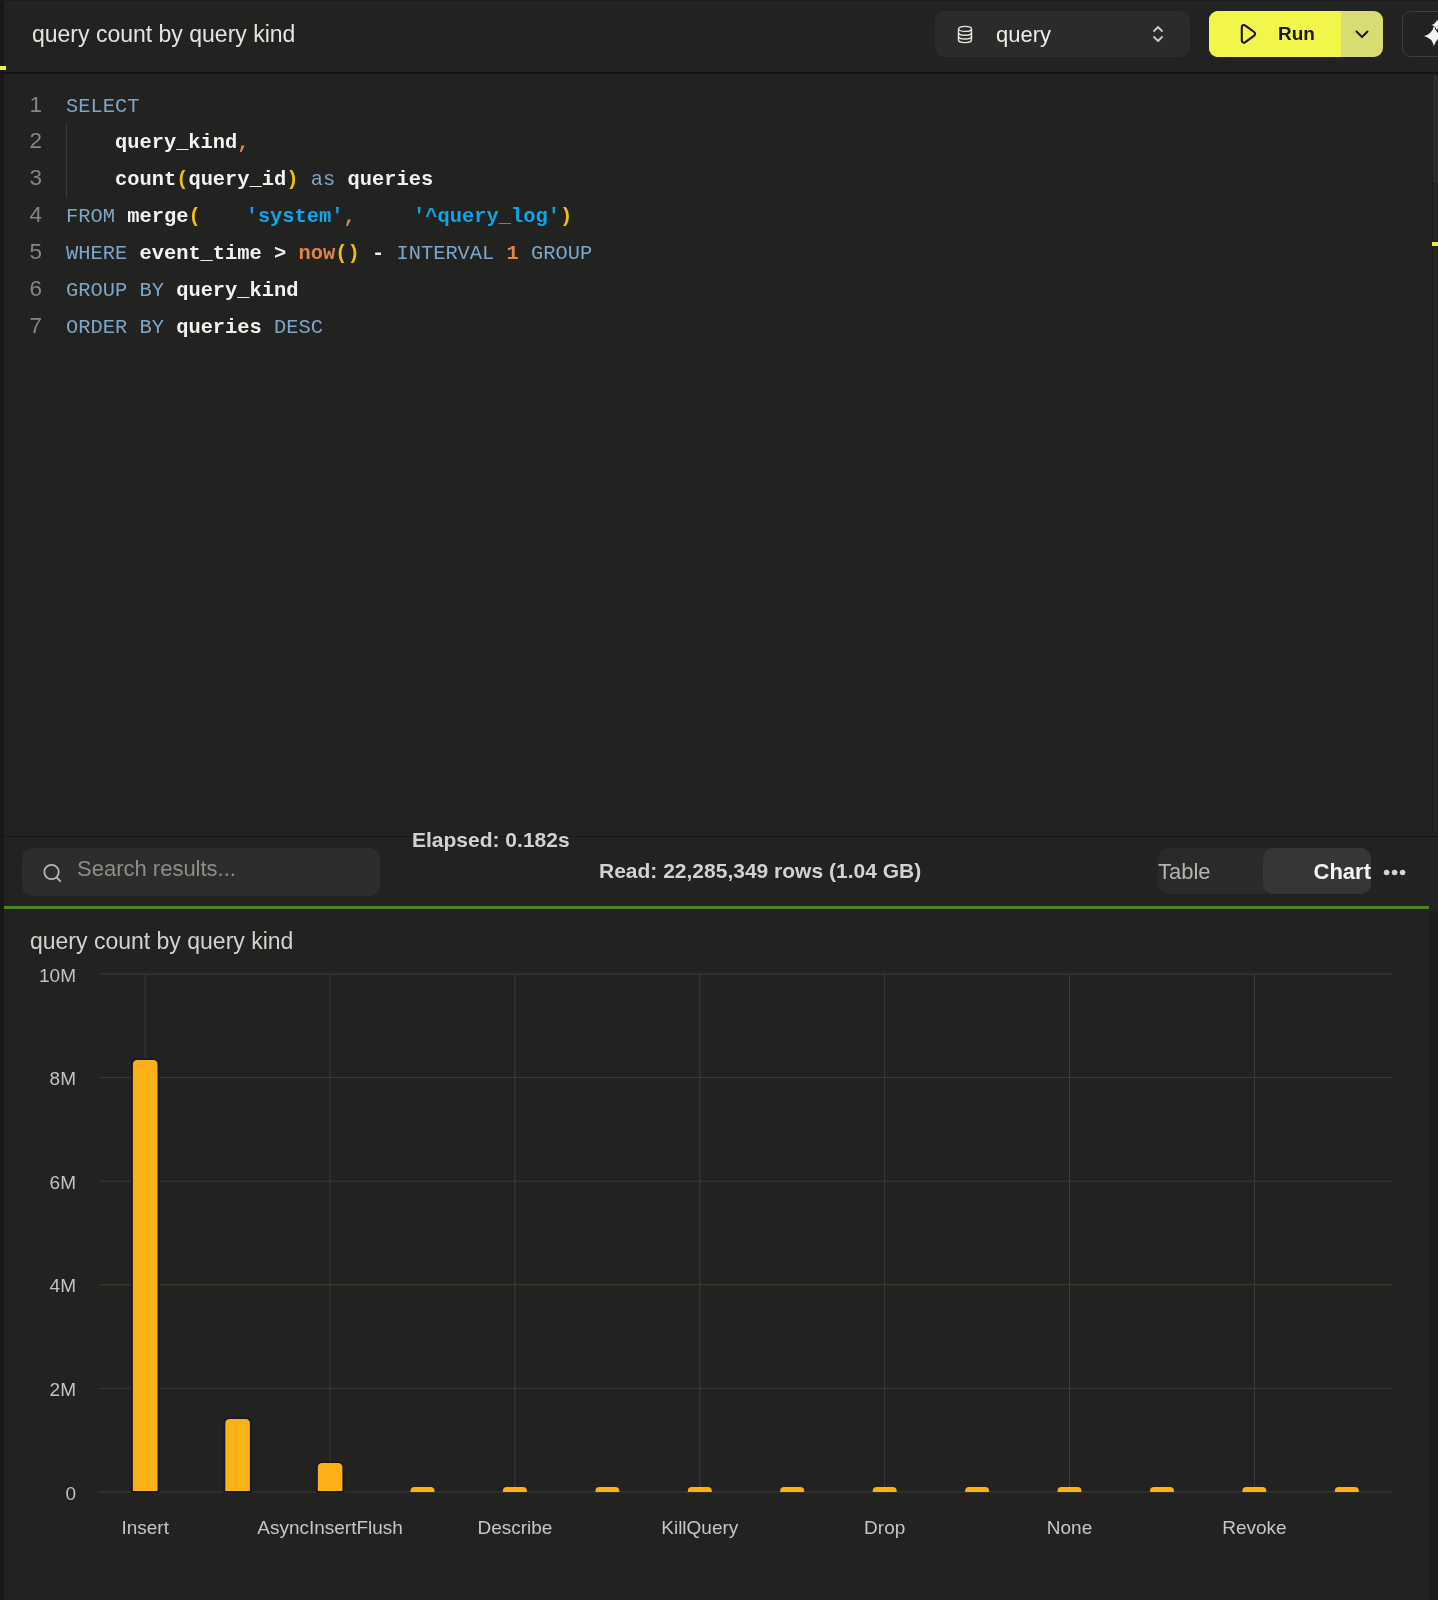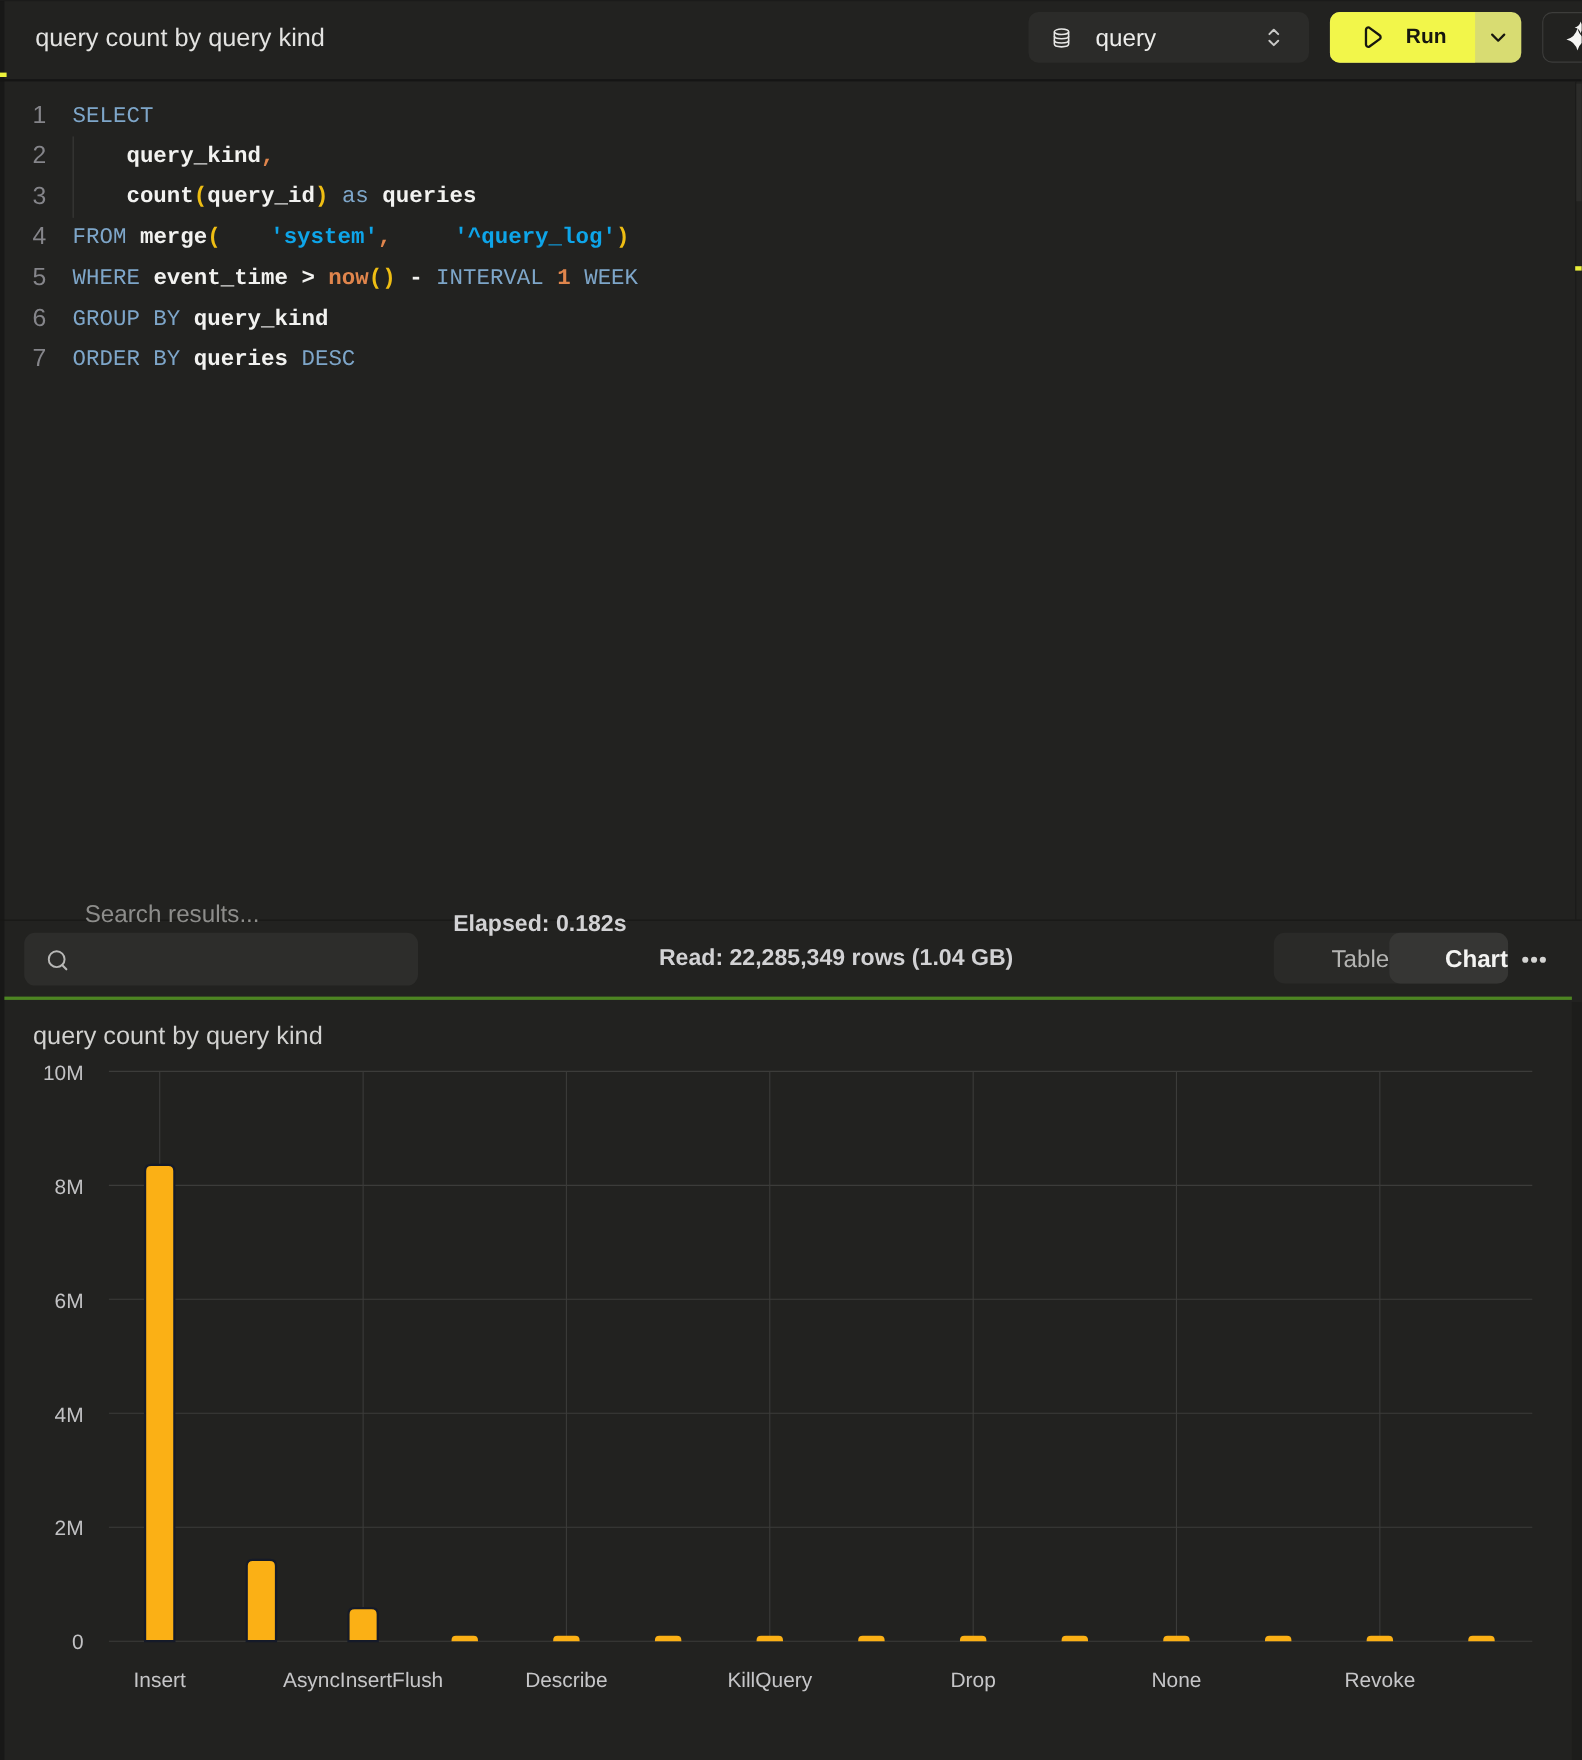--- a/index.html
+++ b/index.html
@@ -63,41 +63,41 @@
 3
 4
 5
 6
 7</div>
 <div class="abs" style="left:66px; top:124px; width:1px; height:74px; background:#3b3b39;"></div>
 <div class="abs code" style="left:66px; top:88.6px;"><span class="kw">SELECT</span>
 <span class="wh">    query_kind</span><span class="org">,</span>
 <span class="wh">    count</span><span class="par">(</span><span class="wh">query_id</span><span class="par">)</span> <span class="kw">as</span> <span class="wh">queries</span>
 <span class="kw">FROM</span> <span class="wh">merge</span><span class="par">(</span><span class="str">'system'</span><span class="org">,</span> <span class="str">'^query_log'</span><span class="par">)</span>
-<span class="kw">WHERE</span> <span class="wh">event_time &gt; </span><span class="org">now</span><span class="par">()</span><span class="wh"> - </span><span class="kw">INTERVAL</span> <span class="org">1</span> <span class="kw">WEEK</span>
+<span class="kw">WHERE</span> <span class="wh">event_time &gt; </span><span class="org">now</span><span class="par">()</span><span class="wh"> - </span><span class="kw">INTERVAL</span> <span class="org">1</span> <span class="kw">GROUP</span>
 <span class="kw">GROUP BY</span> <span class="wh">query_kind</span>
 <span class="kw">ORDER BY</span> <span class="wh">queries</span> <span class="kw">DESC</span></div>
 
 <div class="abs" style="left:1432px; top:74px; width:1px; height:762px; background:#1b1b1a;"></div>
 <div class="abs" style="left:1433px; top:76px; width:5px; height:107px; background:#2c2c2a;"></div>
 <div class="abs" style="left:1432px; top:242px; width:6px; height:4px; background:#e9ee3a;"></div>
 
 <div class="abs" style="left:0; top:836px; width:1438px; height:1px; background:#171716;"></div>
 <div class="abs" style="left:22px; top:848px; width:358px; height:47.5px; background:#2d2d2b; border-radius:10px;"></div>
 <svg class="abs" style="left:43px; top:863px;" width="20" height="20" viewBox="0 0 20 20">
   <circle cx="8.5" cy="9" r="7.2" fill="none" stroke="#b8b8b6" stroke-width="1.8"></circle>
   <path d="M13.7 14.6 L17.3 18.2" stroke="#b8b8b6" stroke-width="1.9" stroke-linecap="round"></path>
 </svg>
-<div class="abs" style="left:77px; top:818px; font-size:22px; color:#8d8d8b;">Search results...</div>
+<div class="abs" style="left:77px; top:856px; font-size:22px; color:#8d8d8b;">Search results...</div>
 <div class="abs" style="left:412px; top:828px; font-size:21px; font-weight:700; color:#d2d2d4;">Elapsed: 0.182s</div>
 <div class="abs" style="left:599px; top:859px; font-size:21px; font-weight:700; color:#d2d2d4;">Read: 22,285,349 rows (1.04 GB)</div>
 
 <div class="abs" style="left:1158px; top:848px; width:213px; height:46px; background:#2a2a28; border-radius:10px;"></div>
 <div class="abs" style="left:1263px; top:848px; width:108px; height:46px; background:#363634; border-radius:10px;"></div>
-<div class="abs" style="left:1158px; top:859px; width:105px; text-align:right; font-size:22px; font-weight:400; color:#b4b4b2;">Table</div>
+<div class="abs" style="left:1158px; top:859px; width:105px; text-align:left; font-size:22px; font-weight:400; color:#b4b4b2;">Table</div>
 <div class="abs" style="left:1263px; top:859px; width:108px; text-align:right; font-size:22px; font-weight:700; color:#f4f4f2;">Chart</div>
 <svg class="abs" style="left:1382px; top:868px;" width="26" height="9" viewBox="0 0 26 9">
   <circle cx="4.6" cy="4.5" r="2.8" fill="#d4d4d2"></circle>
   <circle cx="12.6" cy="4.5" r="2.8" fill="#d4d4d2"></circle>
   <circle cx="20.6" cy="4.5" r="2.8" fill="#d4d4d2"></circle>
 </svg>
 
 <div class="abs" style="left:4px; top:905.5px; width:1425px; height:3.2px; background:#4d8522;"></div>
 
 <div class="abs" style="left:30px; top:928px; font-size:23px; color:#d2d2d0;">query count by query kind</div>

